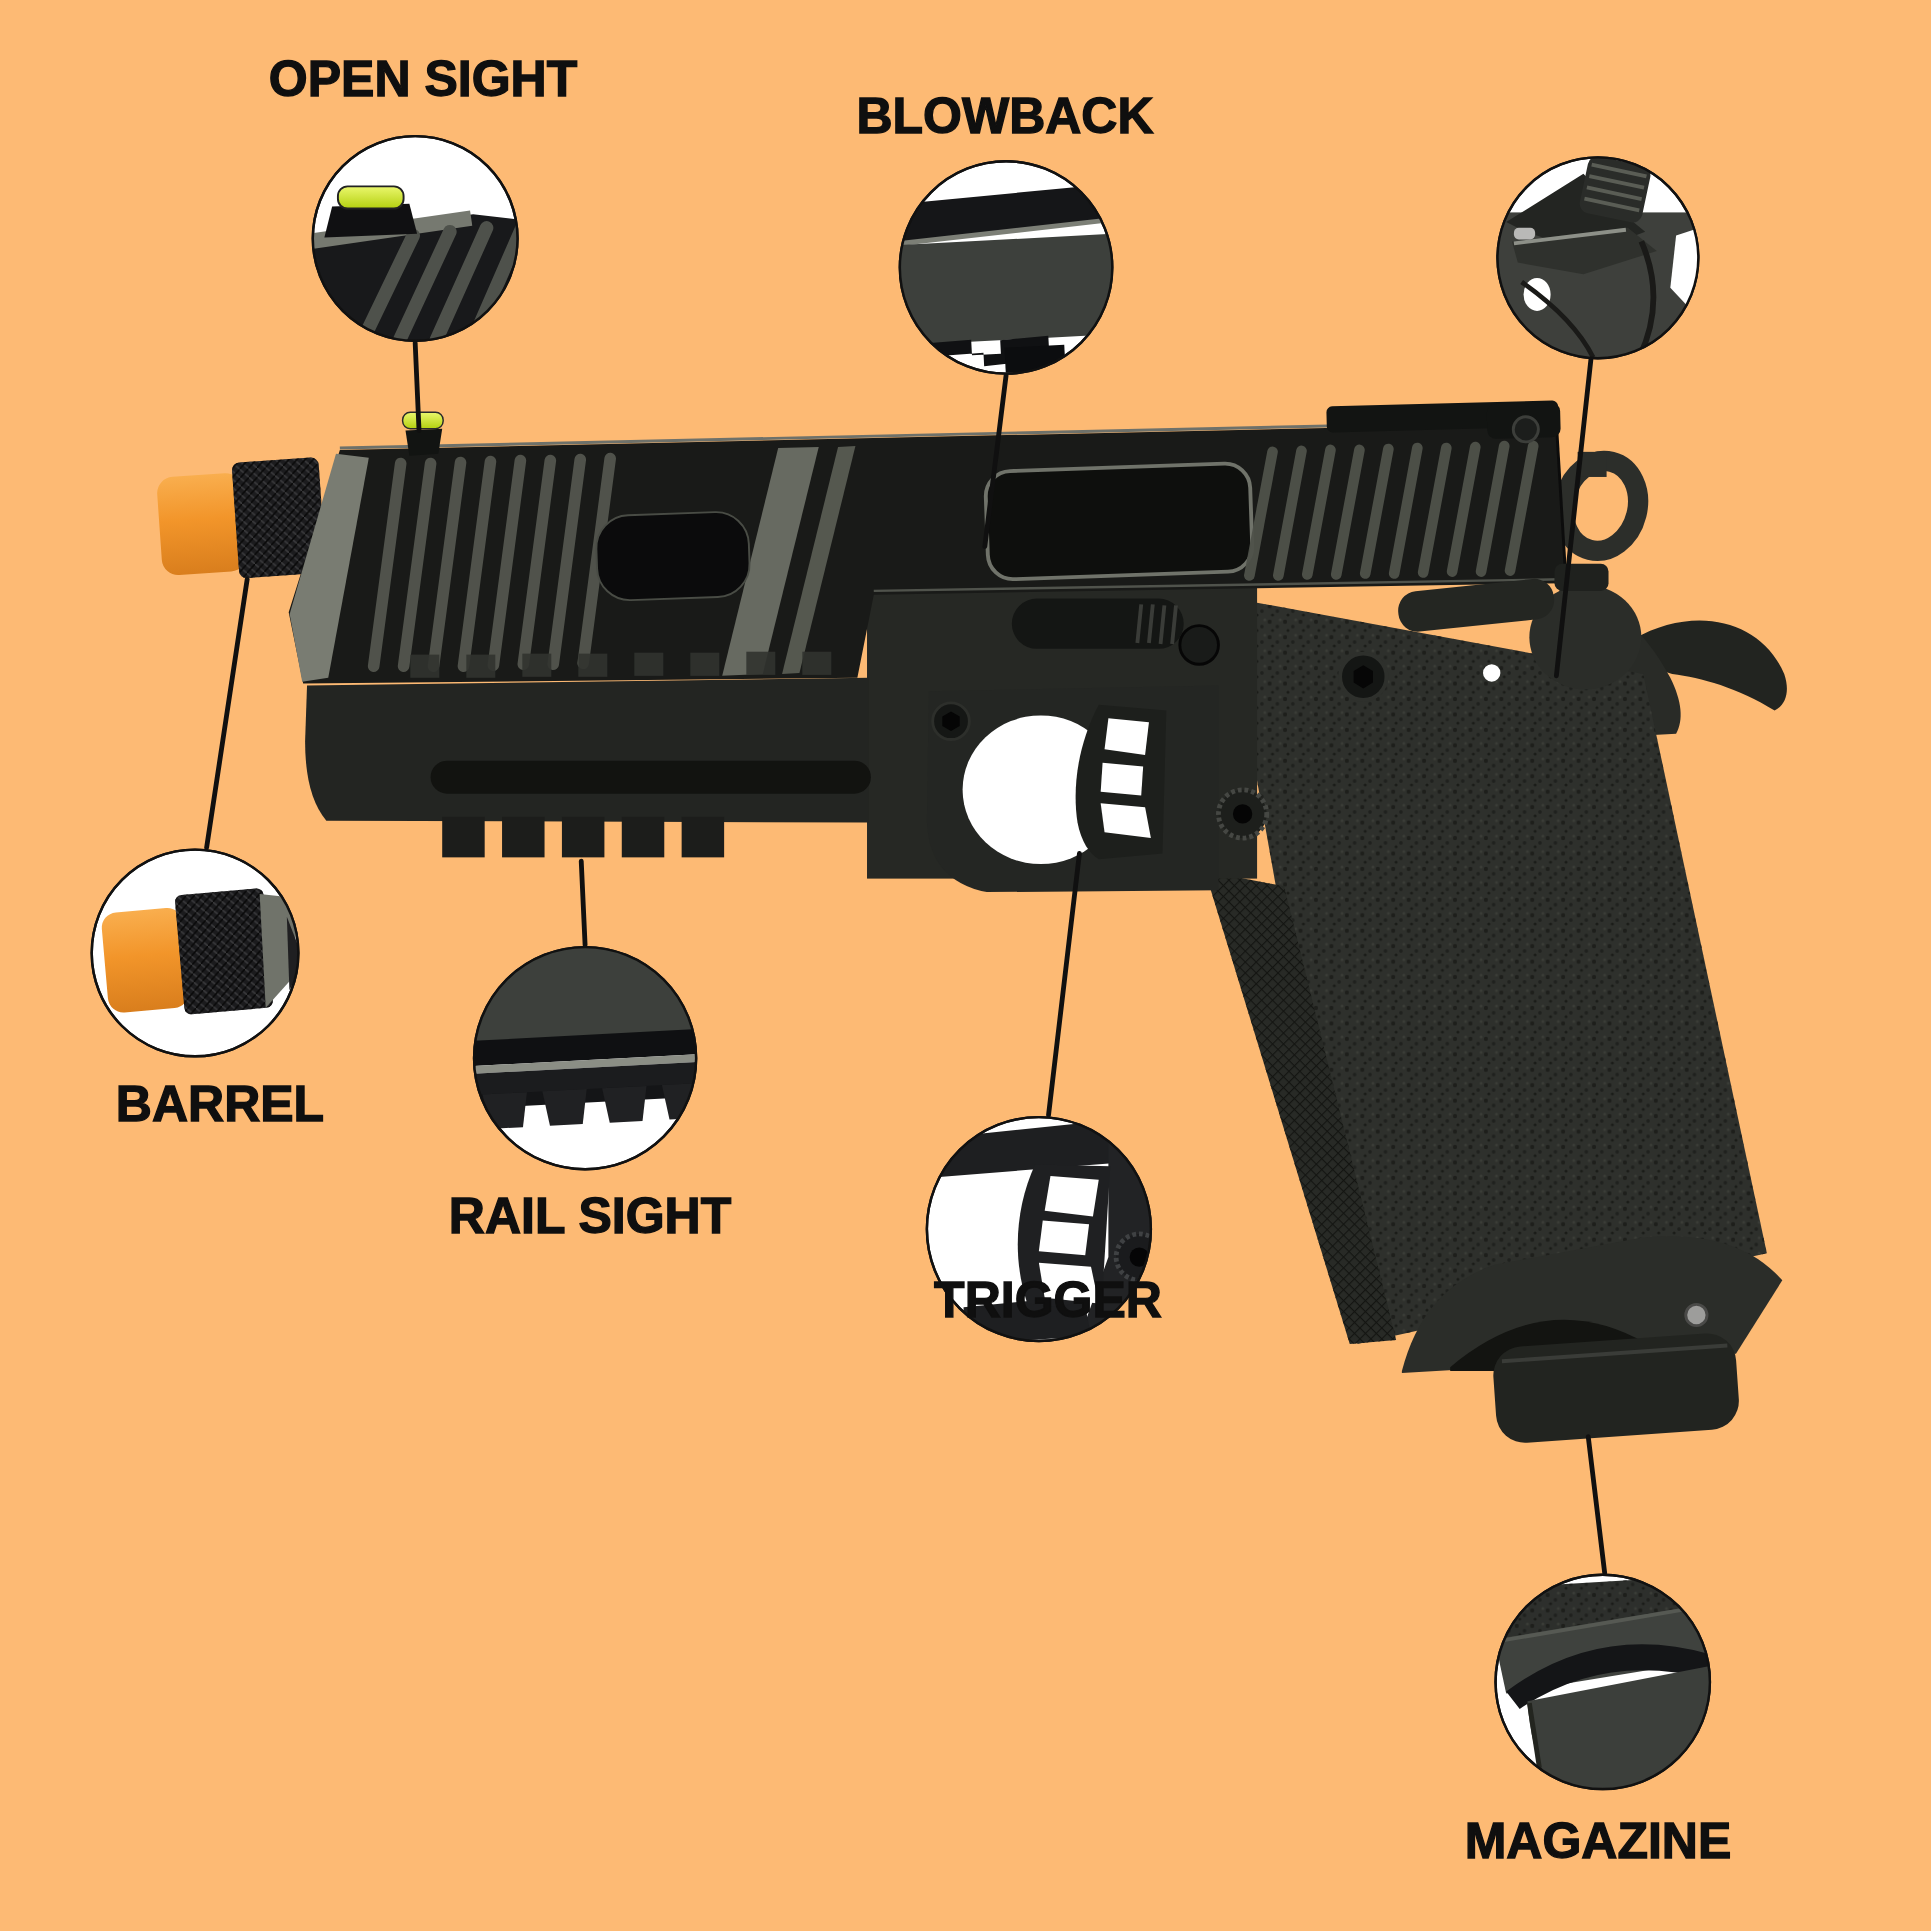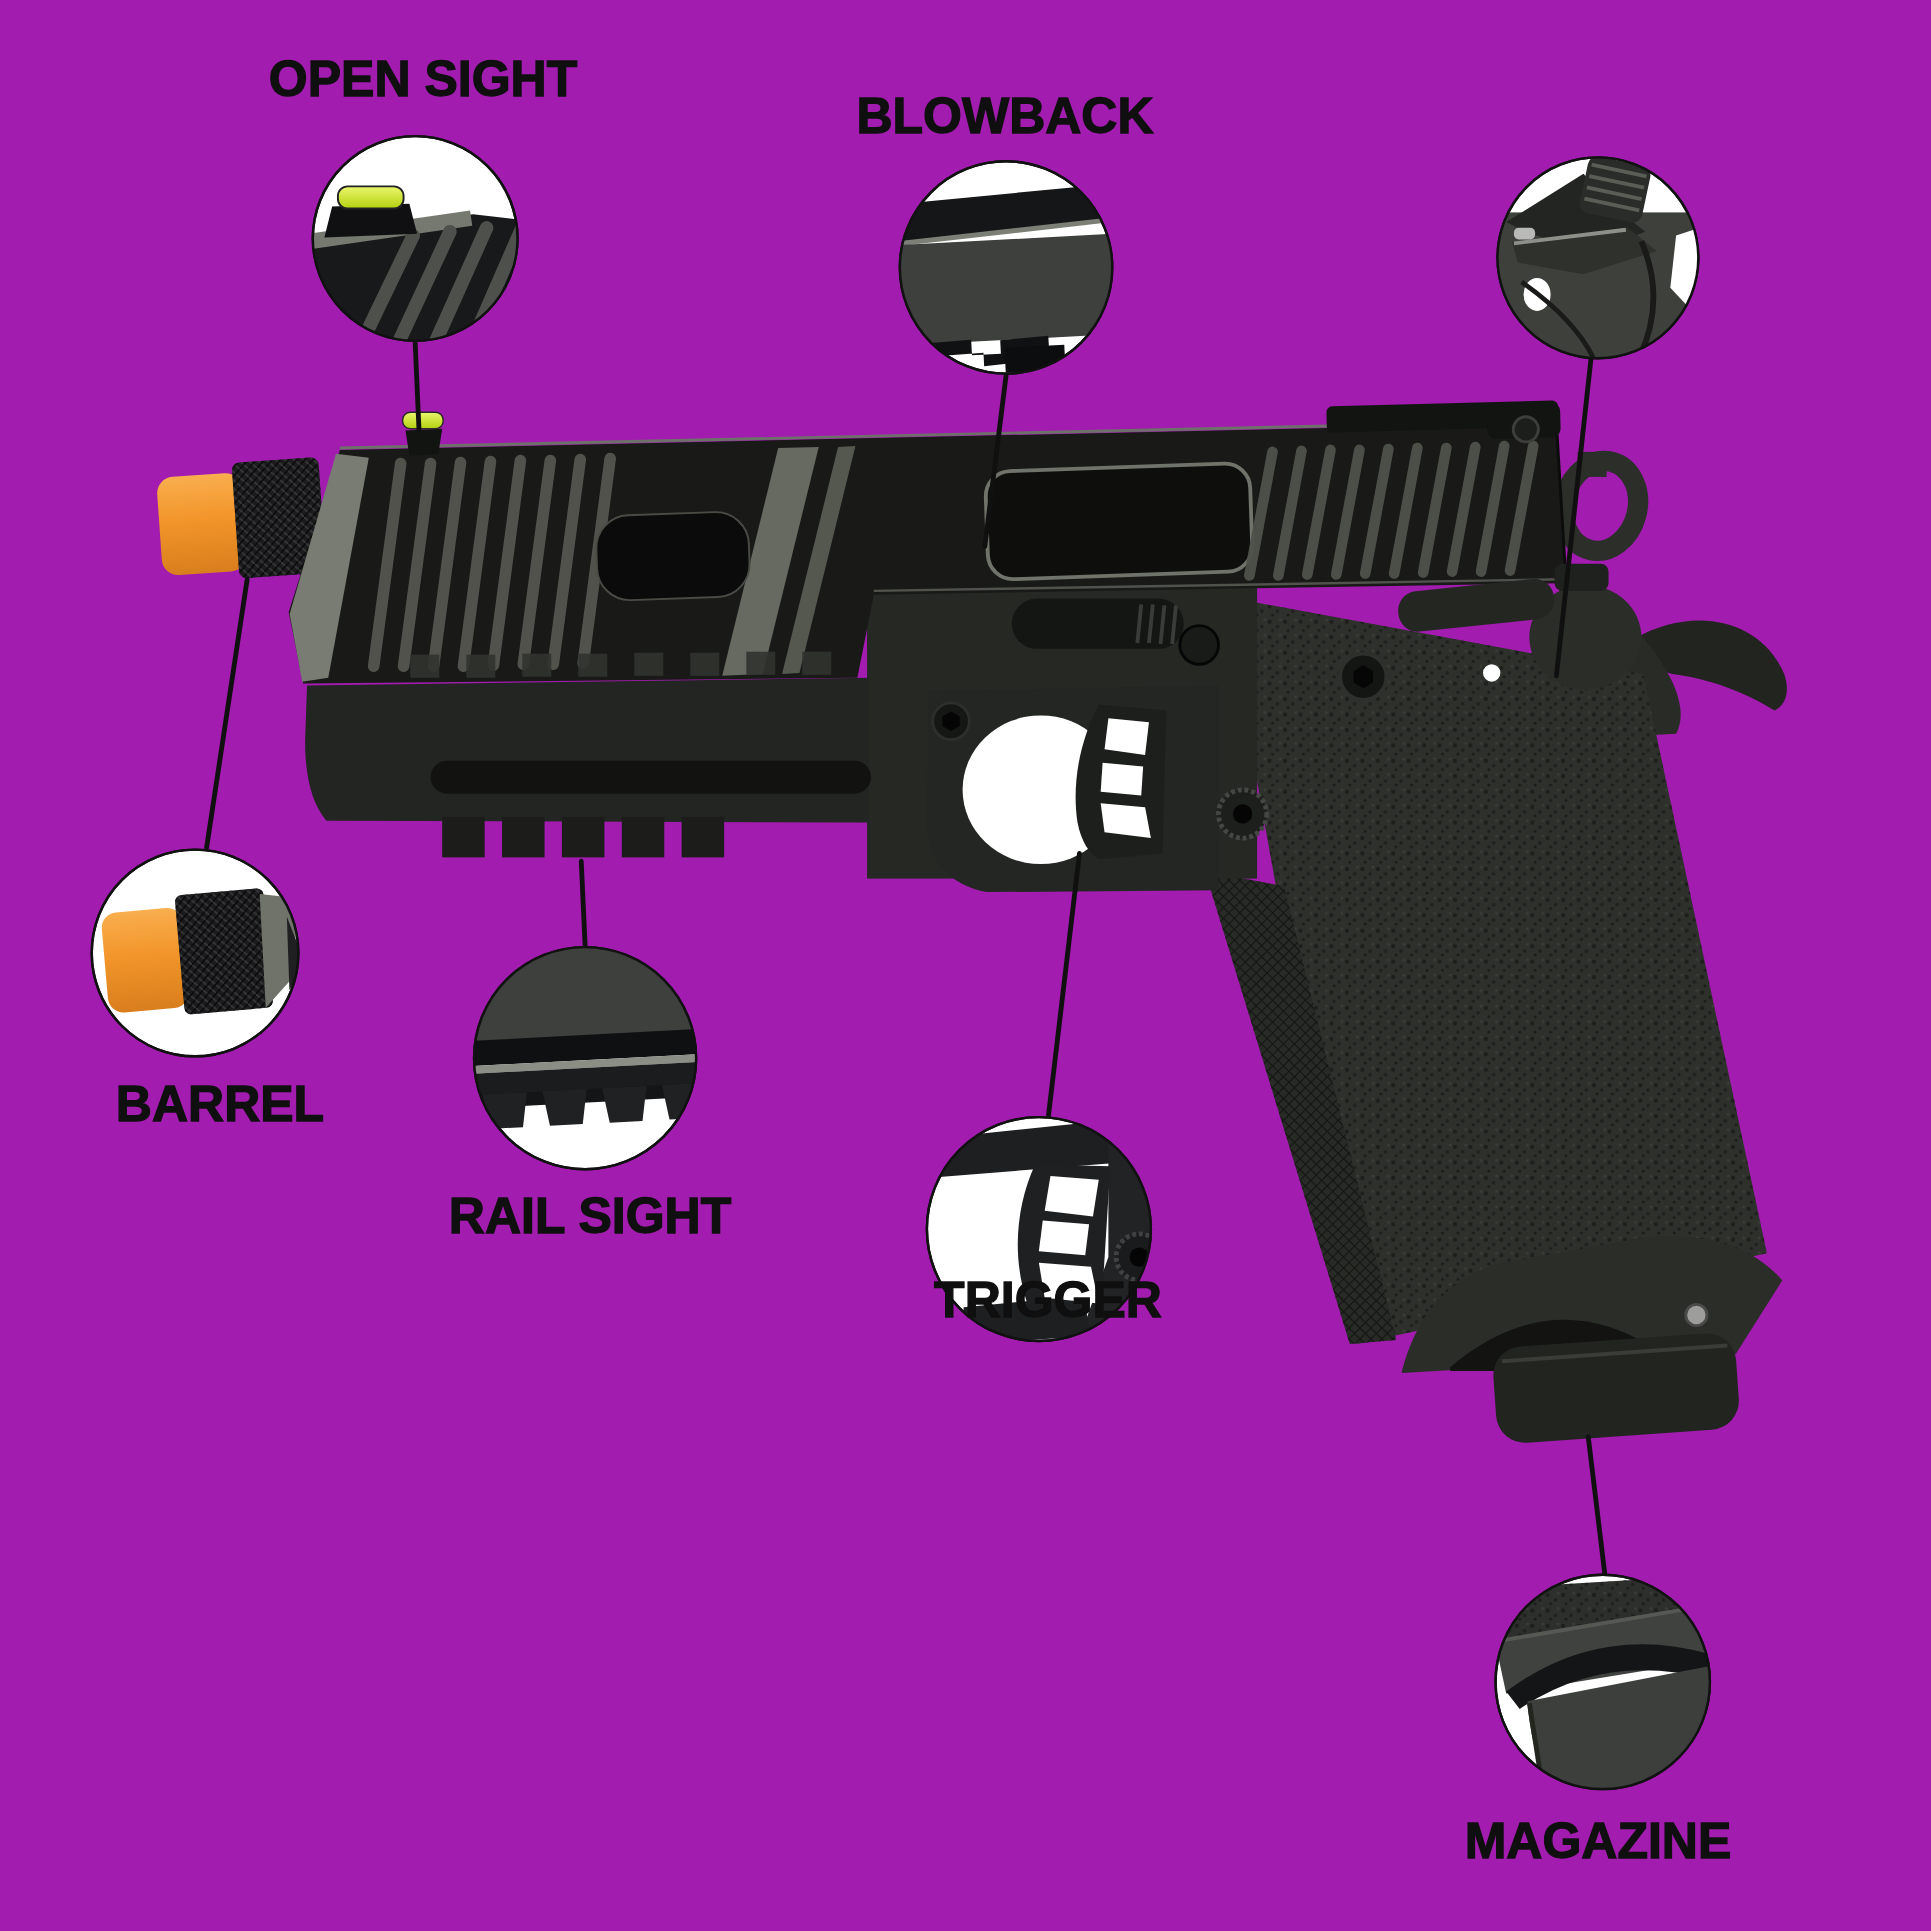--- a/index.html
+++ b/index.html
@@ -1,16 +1,16 @@
 <!DOCTYPE html>
 <html><head>
 <meta charset="utf-8">
 <style>
   html,body{margin:0;padding:0;background:#ffffff;}
-  .stage{position:relative;width:1931px;height:1931px;background:#a21caf;overflow:hidden;
+  .stage{position:relative;width:1931px;height:1931px;background:#fdba74;overflow:hidden;
          font-family:"Liberation Sans",sans-serif;}
   .stage svg{position:absolute;left:0;top:0;}
   .part-label{
     position:absolute;transform:translate(-50%,-50%);
     font-family:"Liberation Sans",sans-serif;
     font-weight:700;font-size:50px;line-height:1.0;
     color:#0f0f0f;-webkit-text-stroke:1.3px #0f0f0f;
     letter-spacing:0px;text-align:center;white-space:nowrap;
   }
   .part-label.wrap{white-space:normal;width:406px;}

